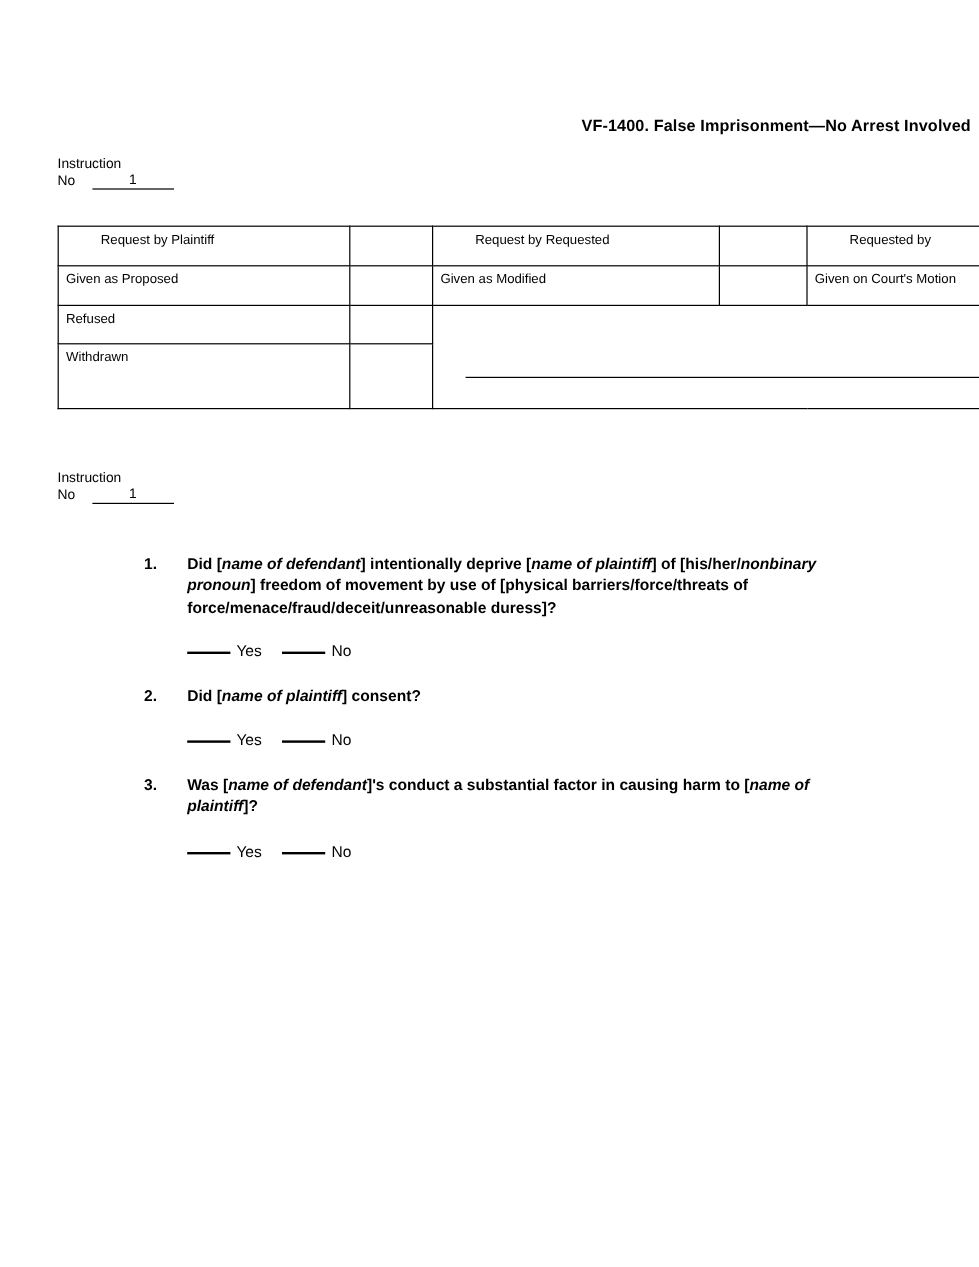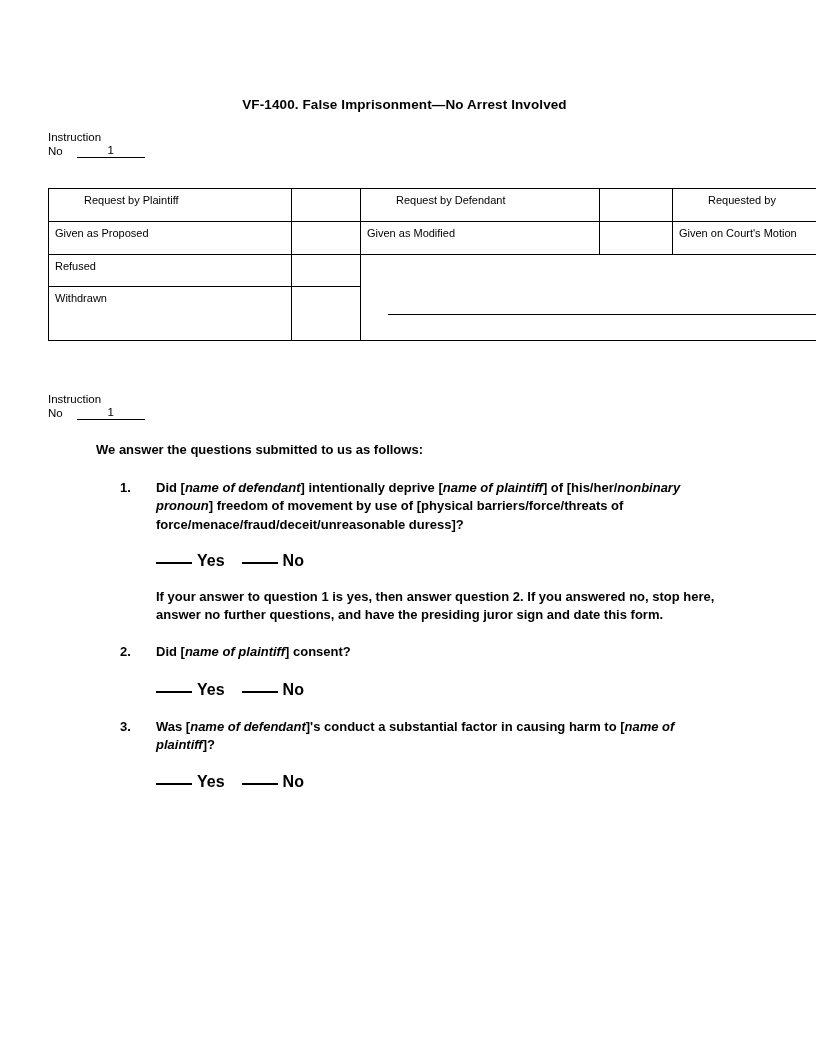--- a/index.html
+++ b/index.html
@@ -20,21 +20,21 @@
     position: absolute;
     inset: 0;
   }
 
   
   .doc-title {
     position: absolute;
     top: 97px;
     left: 0;
     width: 809px;
-    text-align: center;
+    text-align: right;
     font-size: 13.5px;
     font-weight: bold;
     letter-spacing: 0.1px;
   }
 
   
   .instr-block {
     position: absolute;
     left: 48px;
     font-size: 11.5px;
@@ -130,22 +130,22 @@
   }
   .q-num {
     width: 36px;
     flex: 0 0 36px;
   }
   .q-text { flex: 1 1 auto; }
   .q-text i { font-style: italic; }
 
   .answer-row {
     margin-left: 156px;
-    font-size: 16px;
-    font-weight: bold;
+    font-size: 13px;
+    font-weight: normal;
     line-height: 18px;
   }
   .blank {
     display: inline-block;
     width: 36px;
     border-bottom: 2px solid #000000;
     margin-right: 5px;
     vertical-align: 2px;
   }
   .blank.second { margin-left: 17px; }
@@ -183,21 +183,21 @@
   </div>
 
   <table class="form-table">
     <tbody>
       <tr class="r1">
         <td style="width:207px">
           <span>Request by Plaintiff</span>
         </td>
         <td class="cb" style="width:33px"></td>
         <td style="width:203px">
-          <span>Request by Defendant</span>
+          <span>Request by Requested</span>
         </td>
         <td class="cb" style="width:37px"></td>
         <td style="width:206px">
           <span>Requested by</span>
         </td>
         <td class="cb" style="width:34px"></td>
       </tr>
 
       <tr class="r2">
         <td>
@@ -237,30 +237,28 @@
   <div class="instr-block" id="instr-mid">
     <span class="ln1">Instruction</span>
     <span class="instr-row">
       <span class="instr-label">No</span>
       <span class="instr-value">1</span>
     </span>
   </div>
 
   <div class="verdict">
 
-    <div class="vd-heading">We answer the questions submitted to us as follows:</div>
 
     <div class="q-item vd-gap">
       <span class="q-num">1.</span>
       <span class="q-text"><span>Did [</span><i>name of defendant</i><span>] intentionally deprive [</span><i>name of plaintiff</i><span>] of [his/her/</span><i>nonbinary pronoun</i><span>] freedom of movement by use of [physical barriers/force/threats of force/menace/fraud/deceit/unreasonable duress]?</span></span>
     </div>
     <div class="answer-row sp-ans1">
       <span class="blank"></span><span>Yes</span><span class="blank second"></span><span>No</span>
     </div>
-    <div class="note sp-note1">If your answer to question 1 is yes, then answer question 2. If you answered no, stop here, answer no further questions, and have the presiding juror sign and date this form.</div>
 
     <div class="q-item sp-q2">
       <span class="q-num">2.</span>
       <span class="q-text"><span>Did [</span><i>name of plaintiff</i><span>] consent?</span></span>
     </div>
     <div class="answer-row sp-ans2">
       <span class="blank"></span><span>Yes</span><span class="blank second"></span><span>No</span>
     </div>
 
     <div class="q-item sp-q3">

